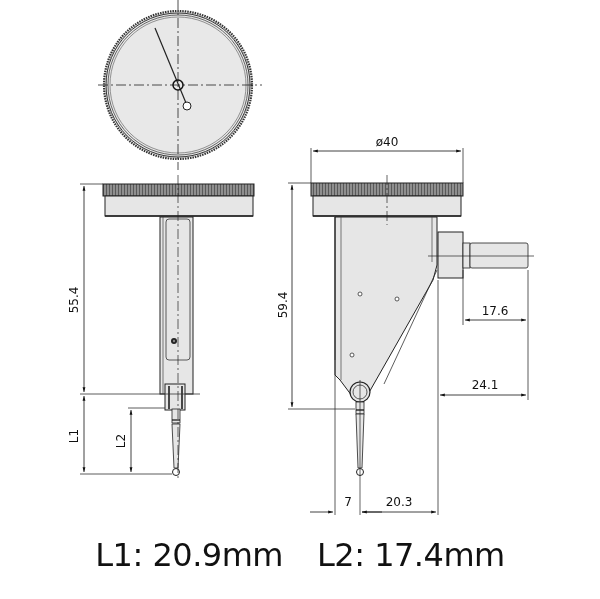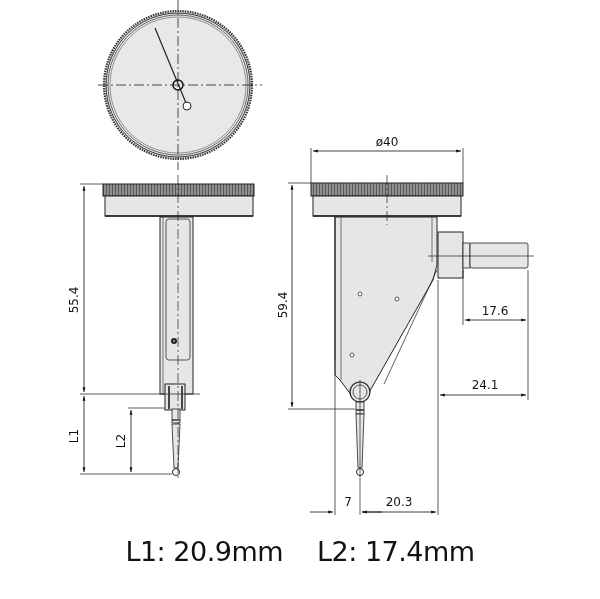--- a/index.html
+++ b/index.html
@@ -1,21 +1,21 @@
 <!DOCTYPE html>
 <html><head>
   <meta charset="utf-8">
   <style>
     html, body { margin: 0; padding: 0; background: #ffffff; }
     body { width: 600px; height: 599px; position: relative; overflow: hidden; }
     #drawing { position: absolute; left: 0; top: 0; }
     .dim-text { font-family: "DejaVu Sans", sans-serif; font-size: 12px; fill: #111; }
     #caption {
       position: absolute; left: 0; top: 536px; width: 600px; text-align: center;
-      font-family: "DejaVu Sans", sans-serif; font-size: 27px; color: #111; letter-spacing: -0.5px;
+      font-family: "DejaVu Sans", sans-serif; font-size: 32px; color: #111; letter-spacing: -0.5px;
     }
     #caption span { display: inline-block; }
     #caption .gap { width: 34px; }
   </style>
 </head>
 <body>
 
 <svg id="drawing" width="600" height="599" viewBox="0 0 600 599" xmlns="http://www.w3.org/2000/svg">
   <defs>
     <linearGradient id="knurlGrad" x1="0" x2="1" y1="0" y2="0">

